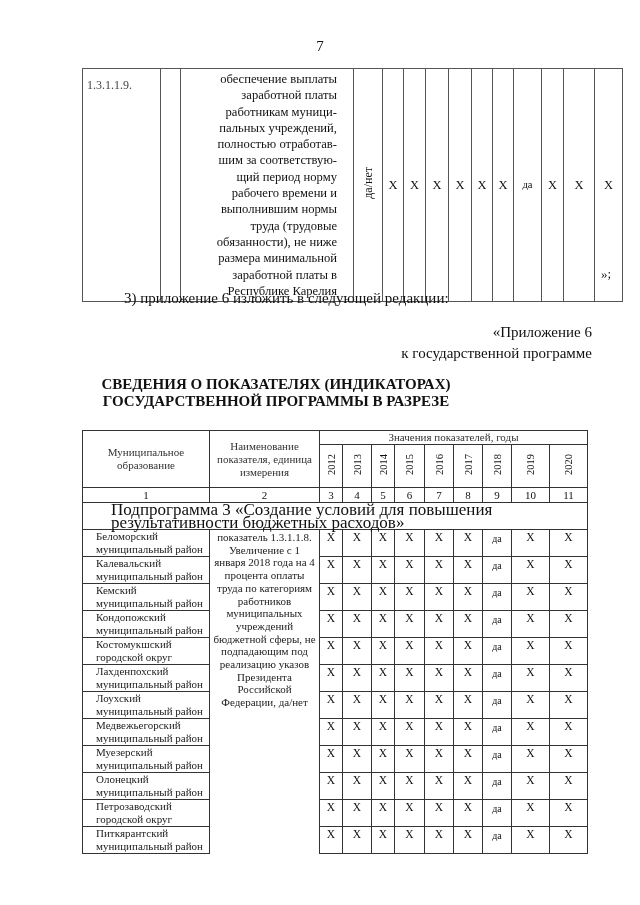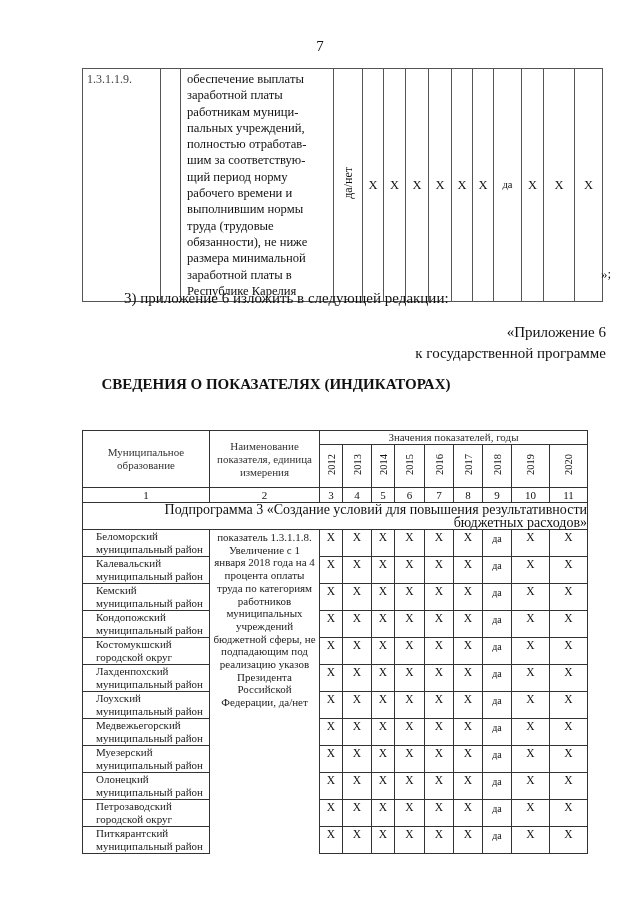--- a/index.html
+++ b/index.html
@@ -4,43 +4,43 @@
 <style>
   html, body { margin: 0; padding: 0; background: #ffffff; }
   body { width: 640px; height: 905px; position: relative; overflow: hidden;
          font-family: "Liberation Serif", "DejaVu Serif", serif; color: #111; }
   .abs { position: absolute; }
   .page-num { left: 0; width: 640px; top: 38px; text-align: center; font-size: 15px; }
 
   
   .t1 { position: absolute; left: 82px; top: 68px; border-collapse: collapse; }
   .t1 td { border: 1px solid #555; padding: 0; vertical-align: top; font-size: 12.6px; line-height: 16.3px; }
-  .t1 .c-num { width: 69px; padding: 2px 4px; color: #444; font-size: 12px; }
+  .t1 .c-num { width: 69px; padding: 8px 4px; color: #444; font-size: 12px; }
   .t1 .c-blank { width: 19px; }
-  .t1 .c-name { width: 140px; padding: 2px 6px; text-align: left; }
+  .t1 .c-name { width: 140px; padding: 2px 16px; text-align: right; }
   .t1 .c-unit { width: 28px; vertical-align: middle; text-align: center; }
   .t1 .c-unit span { display: inline-block; writing-mode: vertical-rl; transform: rotate(180deg); font-size: 12px; }
   .t1 .c-val { vertical-align: middle; text-align: center; font-size: 12.5px; }
   .t1 .c-val.da { font-size: 10.5px; }
   .close-quote { left: 601px; top: 266px; font-size: 13px; }
 
   .para { left: 124px; top: 290px; font-size: 15px; }
-  .app-right { right: 34px; text-align: center; font-size: 15px; }
+  .app-right { right: 48px; text-align: center; font-size: 15px; }
   .app1 { top: 324px; }
   .app2 { top: 345px; }
   .title { left: 0; width: 552px; text-align: center; top: 376px; font-weight: bold; font-size: 15px; line-height: 16.5px; }
 
   
   .t2 { position: absolute; left: 82px; top: 430px; border-collapse: collapse; table-layout: fixed; }
   .t2 td { border: 1px solid #333; padding: 0; font-size: 11px; line-height: 13px; }
   .t2 .hdr { text-align: center; vertical-align: middle; color: #333; font-size: 11px; }
   .t2 .yr { height: 42px; text-align: center; vertical-align: middle; }
   .t2 .yr span { display: inline-block; writing-mode: vertical-rl; transform: rotate(180deg); font-size: 10.5px; }
   .t2 .idx { text-align: center; height: 14px; font-size: 11px; }
-  .t2 .sub { text-align: right; height: 14px; font-size: 14px; padding-left: 28px; }
+  .t2 .sub { text-align: left; height: 14px; font-size: 17px; padding-left: 28px; }
   .t2 .muni { text-align: left; padding-left: 13px; vertical-align: top; height: 26px; color: #222; }
   .t2 .ind { text-align: center; vertical-align: top; padding: 1px 2px; color: #222; line-height: 12.7px; border-bottom: none; }
   .t2 .v { text-align: center; vertical-align: top; padding-top: 1px; font-size: 11.5px; }
   .t2 .v.da { font-size: 10px; padding-top: 2px; }
 </style>
 </head>
 <body>
 
 <div class="abs page-num">7</div>
 
@@ -80,20 +80,21 @@
 </tbody>
   </table>
 <div class="abs close-quote">»;</div>
 
 <div class="abs para">3)  приложение 6 изложить в следующей редакции:</div>
 <div class="abs app-right app1">«Приложение 6</div>
 <div class="abs app-right app2">к государственной программе</div>
 
 <div class="abs title">
   <div>СВЕДЕНИЯ О ПОКАЗАТЕЛЯХ (ИНДИКАТОРАХ)</div>
+  <div>ГОСУДАРСТВЕННОЙ ПРОГРАММЫ В РАЗРЕЗЕ</div>
 </div>
 
 <table class="t2" id="t2">
   <colgroup>
     <col style="width:127px">
       <col style="width:110px">
     <col style="width:23px">
       <col style="width:29px">
       <col style="width:23px">
       <col style="width:30px">

